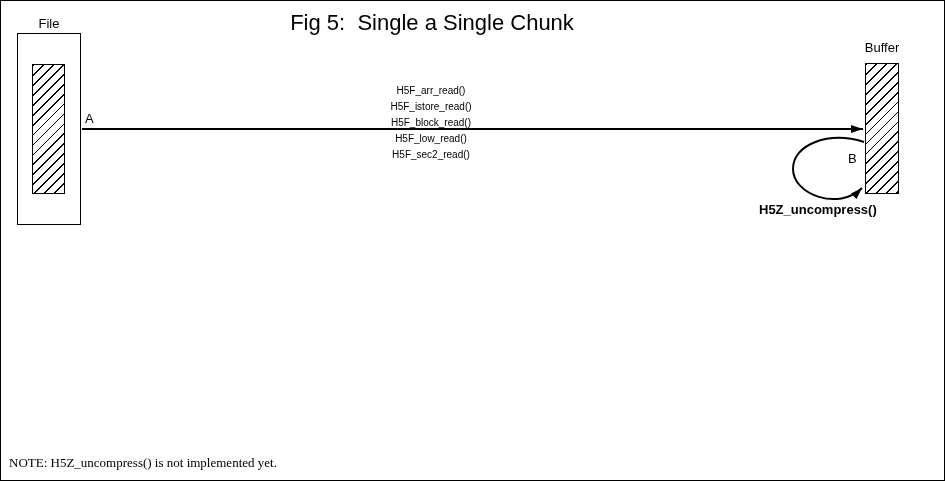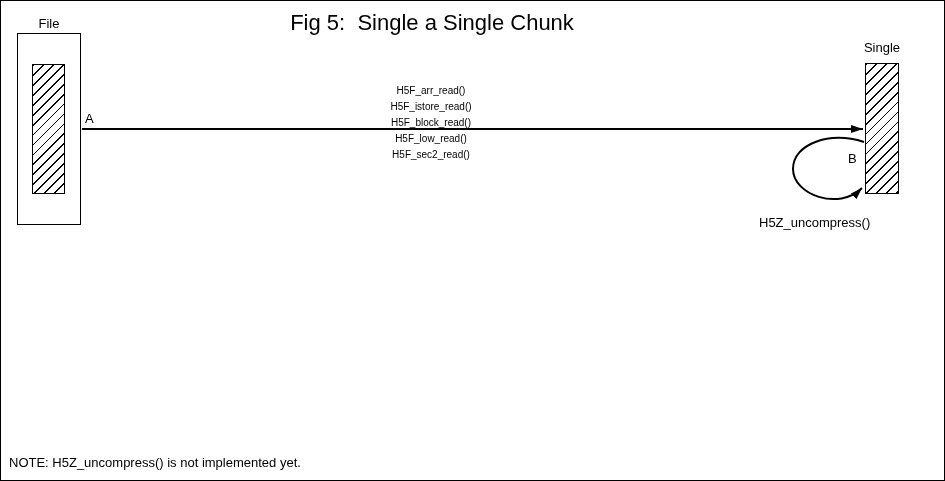--- a/index.html
+++ b/index.html
@@ -30,22 +30,22 @@
   .file-label {
     top: 15px; left: 16px; width: 64px;
     text-align: center;
   }
   .buffer-label {
     top: 39px; left: 858px; width: 46px;
     text-align: center;
   }
   .a-label { top: 110px; left: 84px; }
   .b-label { top: 150px; left: 847px; }
-  .uncompress-label { top: 214px; left: 758px; }
-  .note-label { top: 454px; left: 8px; }
+  .uncompress-label { top: 201px; left: 758px; font-weight: bold; }
+  .note-label { top: 454px; left: 8px; font-family: Liberation Serif, serif; }
   .file-box {
     position: absolute;
     left: 16px; top: 32px; width: 64px; height: 192px;
     border: 1px solid #000000;
     background: #ffffff;
   }
   .hatch {
     position: absolute;
     border: 1px solid #000000;
     background-image: repeating-linear-gradient(
@@ -77,21 +77,21 @@
 <body>
 
 <div class="page">
 
   <div class="title">Fig 5:  Single a Single Chunk</div>
 
   <div class="label file-label">File</div>
   <div class="file-box"></div>
   <div class="hatch file-chunk"></div>
 
-  <div class="label buffer-label">Single</div>
+  <div class="label buffer-label">Buffer</div>
   <div class="hatch buffer-chunk"></div>
 
   <svg class="arrow-layer" viewBox="0 0 945 481" xmlns="http://www.w3.org/2000/svg">
     <defs>
       <marker id="arrowhead" markerUnits="userSpaceOnUse" markerWidth="12" markerHeight="8" refX="12" refY="4" orient="auto">
         <path d="M0,0 L12,4 L0,8 Z" fill="#000000"></path>
       </marker>
     </defs>
     <path d="M 81 128 L 862 128" stroke="#000000" stroke-width="2" fill="none" marker-end="url(#arrowhead)"></path>
     <path d="M 863 141 C 828 130 792 143 792 168 C 792 194 838 210 861 187" stroke="#000000" stroke-width="2" fill="none" marker-end="url(#arrowhead)"></path>

